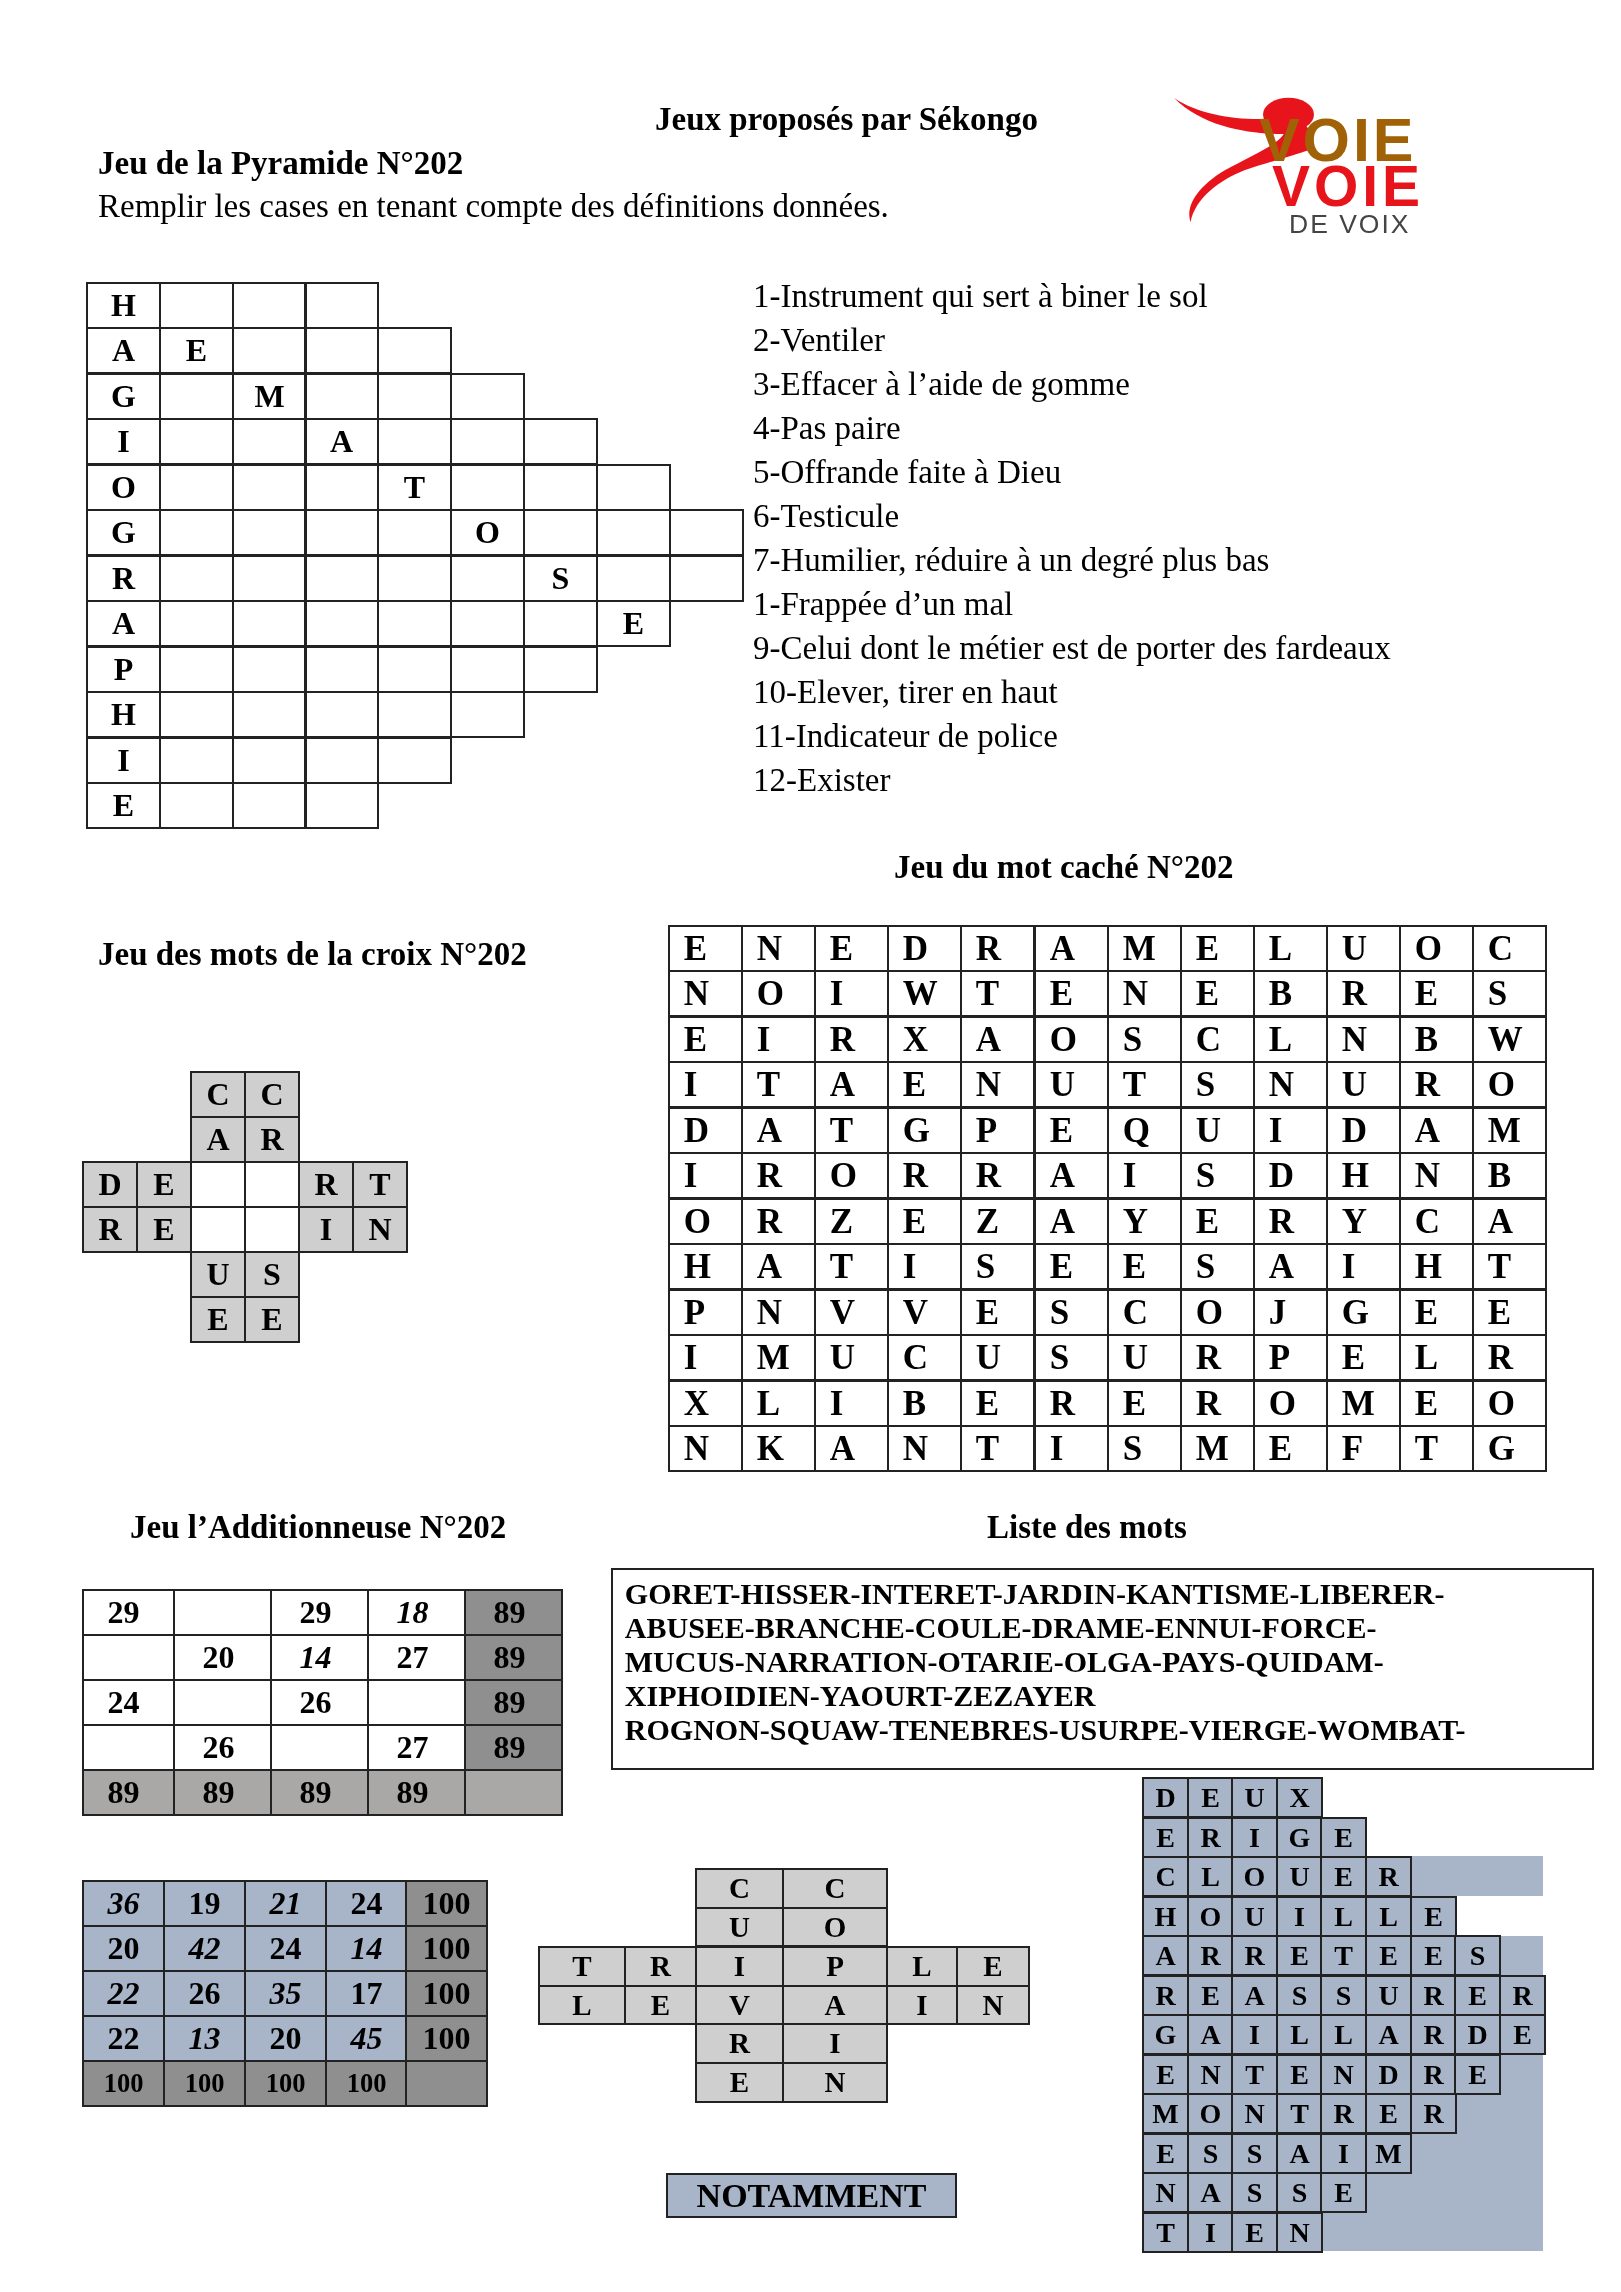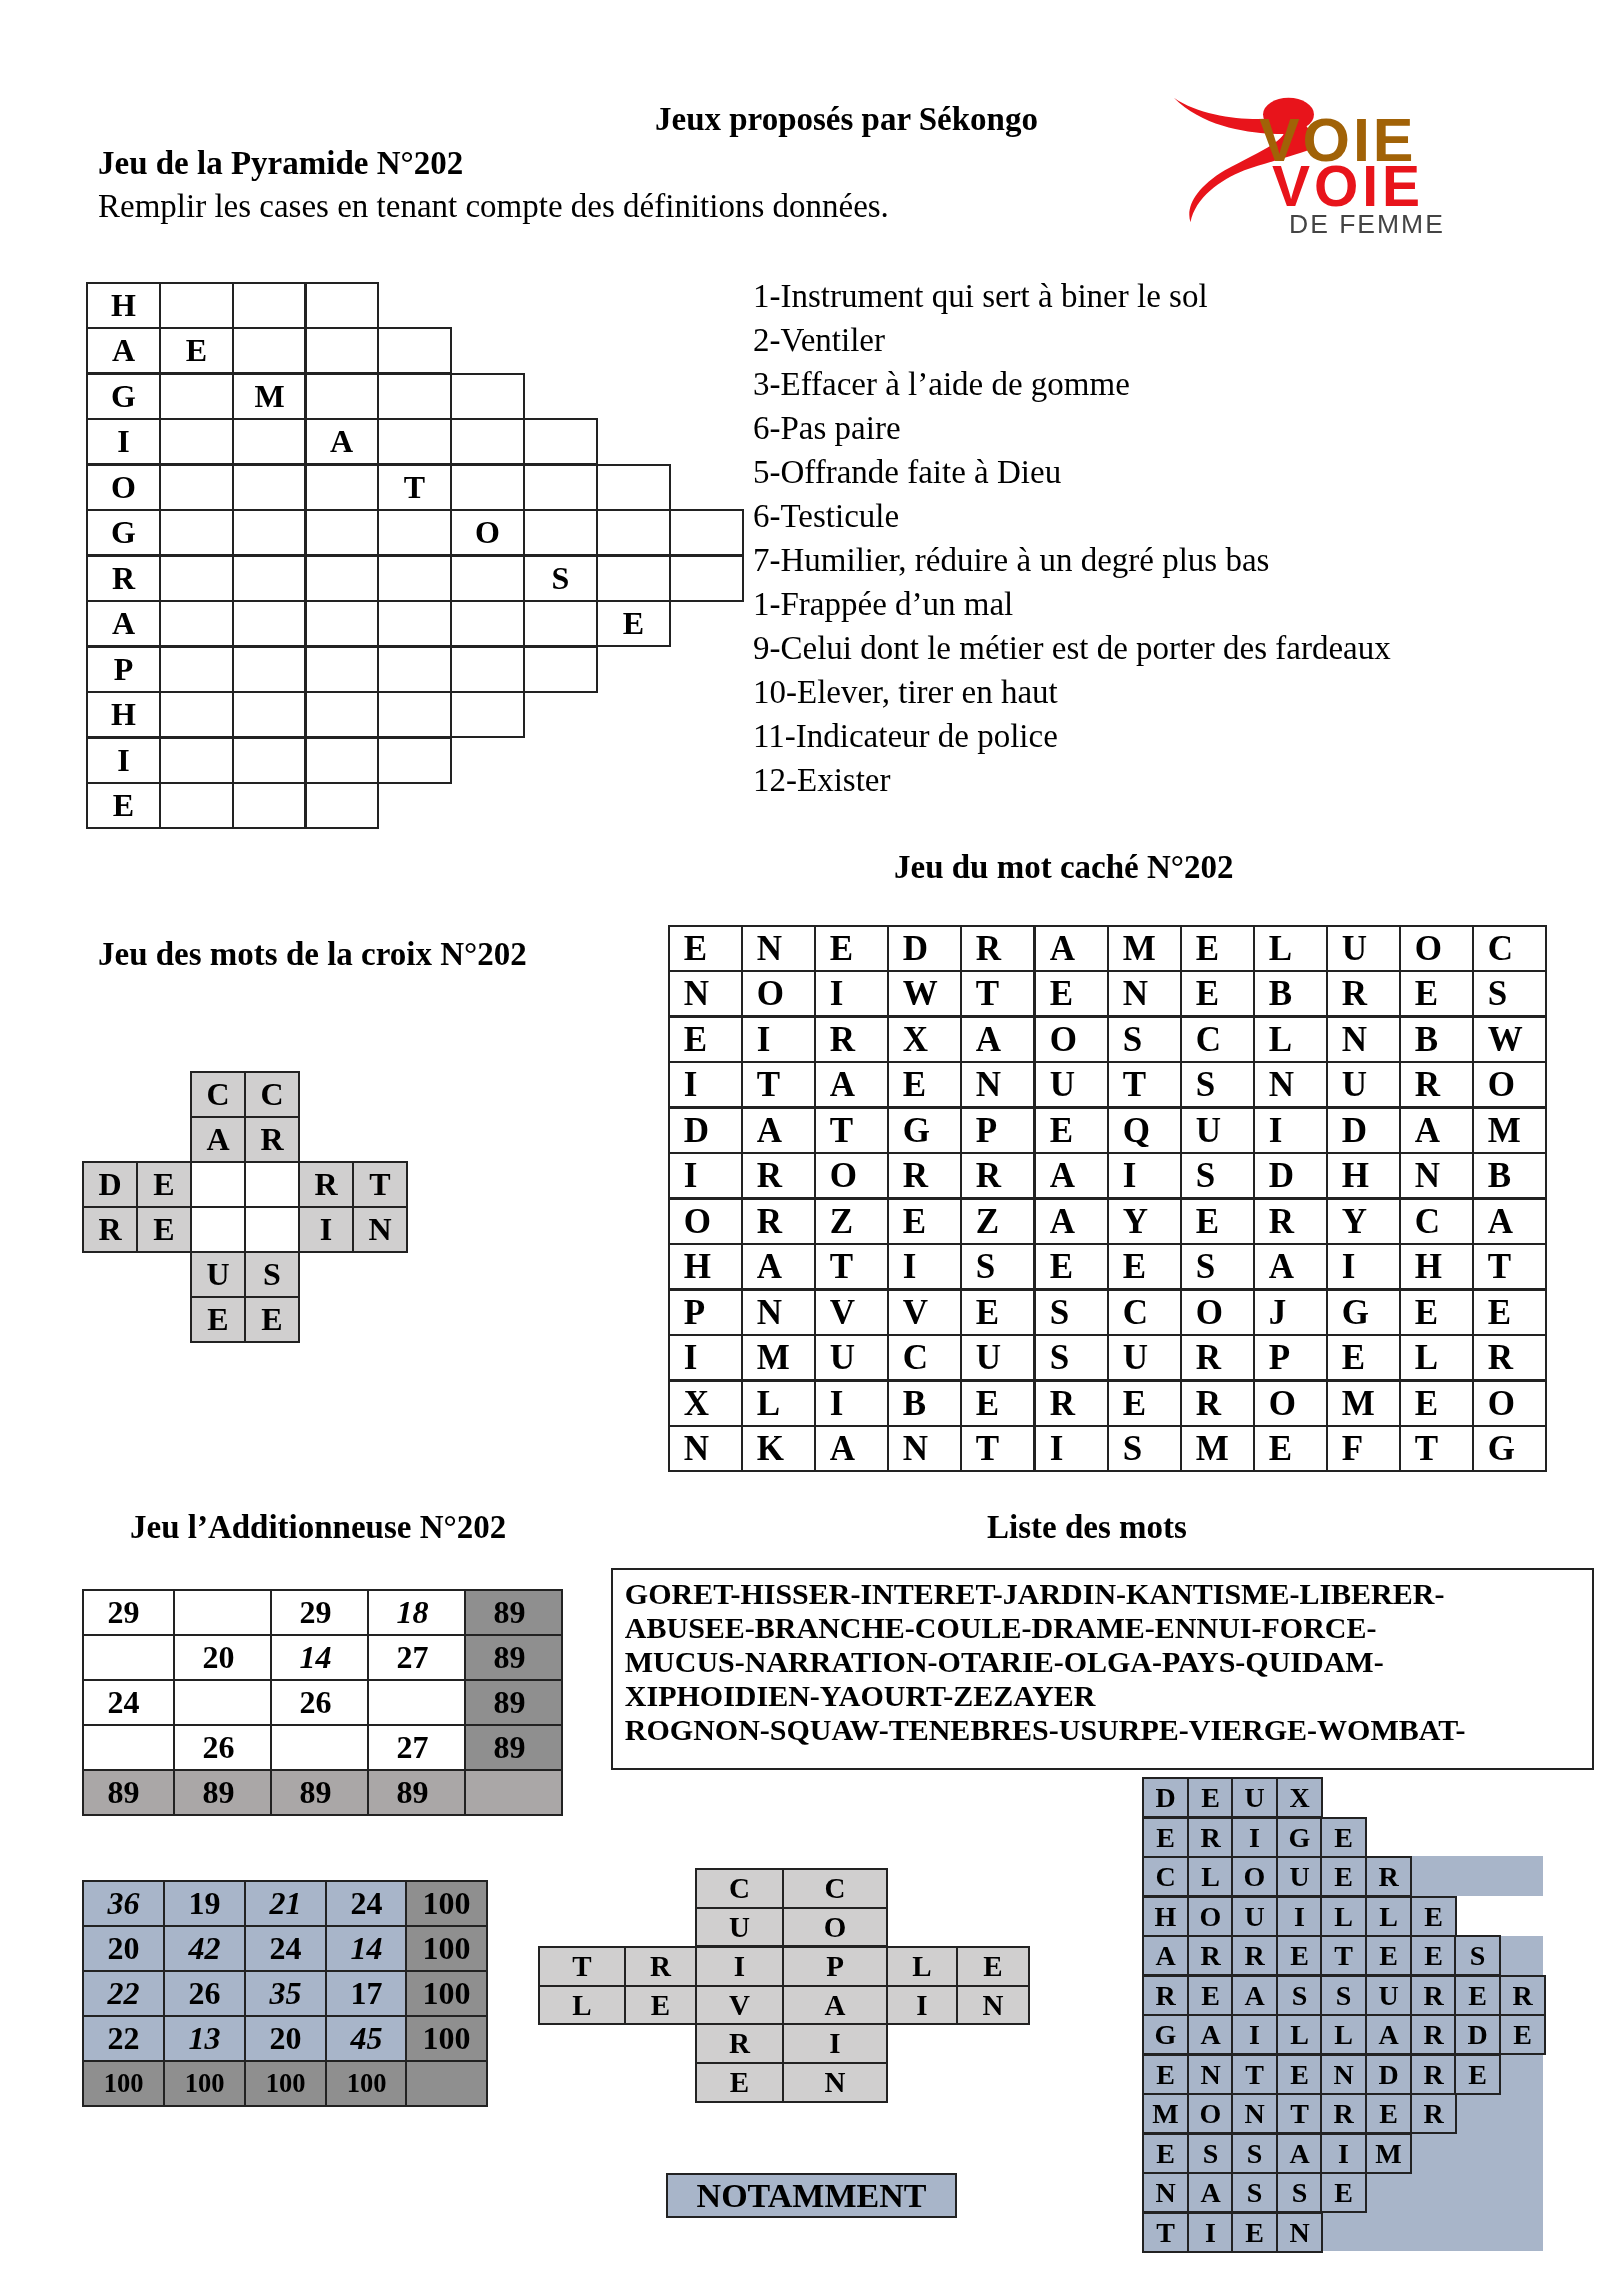--- a/index.html
+++ b/index.html
@@ -27,21 +27,21 @@
 
 <div class="abs hdr" style="left:655px;top:101px;">Jeux proposés par Sékongo</div>
 
 <div class="logo" style="left:1166px;top:90px;width:392px;height:147px;">
   <svg width="392" height="147" viewBox="0 0 400 150" style="position:absolute;left:0;top:0;">
     <path d="M8 8 C40 30 90 32 120 28 C140 26 150 40 150 60 C120 70 100 75 80 82 C55 92 30 110 25 135 C20 120 30 100 60 82 C90 66 115 55 120 45 C90 45 40 40 8 8 Z" fill="#e8141b"></path>
     <ellipse cx="125" cy="25" rx="26" ry="17" fill="#e8141b"></ellipse>
   </svg>
   <div style="position:absolute;left:93px;top:21.6px;font-family:'Liberation Sans',sans-serif;font-weight:bold;font-size:61px;letter-spacing:2.9px;color:#a16207;line-height:57px;">VOIE</div>
   <div style="position:absolute;left:106px;top:71px;font-family:'Liberation Sans',sans-serif;font-weight:bold;font-size:57px;letter-spacing:3.9px;color:#e8141b;line-height:51px;">VOIE</div>
-  <div style="position:absolute;left:123px;top:122px;font-family:'Liberation Sans',sans-serif;font-size:26.5px;letter-spacing:2px;color:#444444;line-height:25.5px;">DE FEMME</div>
+  <div style="position:absolute;left:123px;top:122px;font-family:'Liberation Sans',sans-serif;font-size:26.5px;letter-spacing:2px;color:#444444;line-height:25.5px;">DE VOIX</div>
 </div>
 
 <div class="abs hdr" style="left:98px;top:145px;">Jeu de la Pyramide N°202</div>
 <div class="abs sub" style="left:98px;top:188px;">Remplir les cases en tenant compte des définitions données.</div>
 <div id="pyramid" class="abs" style="left:86px;top:282px;">
     <div class="cell " style="left: 0px; top: 0px; width: 75px; height: 47px;">H</div>
     <div class="cell " style="left: 73px; top: 0px; width: 75px; height: 47px;"></div>
     <div class="cell " style="left: 146px; top: 0px; width: 75px; height: 47px;"></div>
     <div class="cell " style="left: 218px; top: 0px; width: 75px; height: 47px;"></div>
     <div class="cell " style="left: 0px; top: 45px; width: 75px; height: 47px;">A</div>
@@ -116,21 +116,21 @@
     <div class="cell " style="left: 291px; top: 455px; width: 75px; height: 47px;"></div>
     <div class="cell " style="left: 0px; top: 500px; width: 75px; height: 47px;">E</div>
     <div class="cell " style="left: 73px; top: 500px; width: 75px; height: 47px;"></div>
     <div class="cell " style="left: 146px; top: 500px; width: 75px; height: 47px;"></div>
     <div class="cell " style="left: 218px; top: 500px; width: 75px; height: 47px;"></div>
   </div>
 <div id="defs" class="abs" style="left:753px;top:274px;">
     <div class="def">1-Instrument qui sert à biner le sol</div>
     <div class="def">2-Ventiler</div>
     <div class="def">3-Effacer à l’aide de gomme</div>
-    <div class="def">6-Pas paire</div>
+    <div class="def">4-Pas paire</div>
     <div class="def">5-Offrande faite à Dieu</div>
     <div class="def">6-Testicule</div>
     <div class="def">7-Humilier, réduire à un degré plus bas</div>
     <div class="def">1-Frappée d’un mal</div>
     <div class="def">9-Celui dont le métier est de porter des fardeaux</div>
     <div class="def">10-Elever, tirer en haut</div>
     <div class="def">11-Indicateur de police</div>
     <div class="def">12-Exister</div>
   </div>
 

